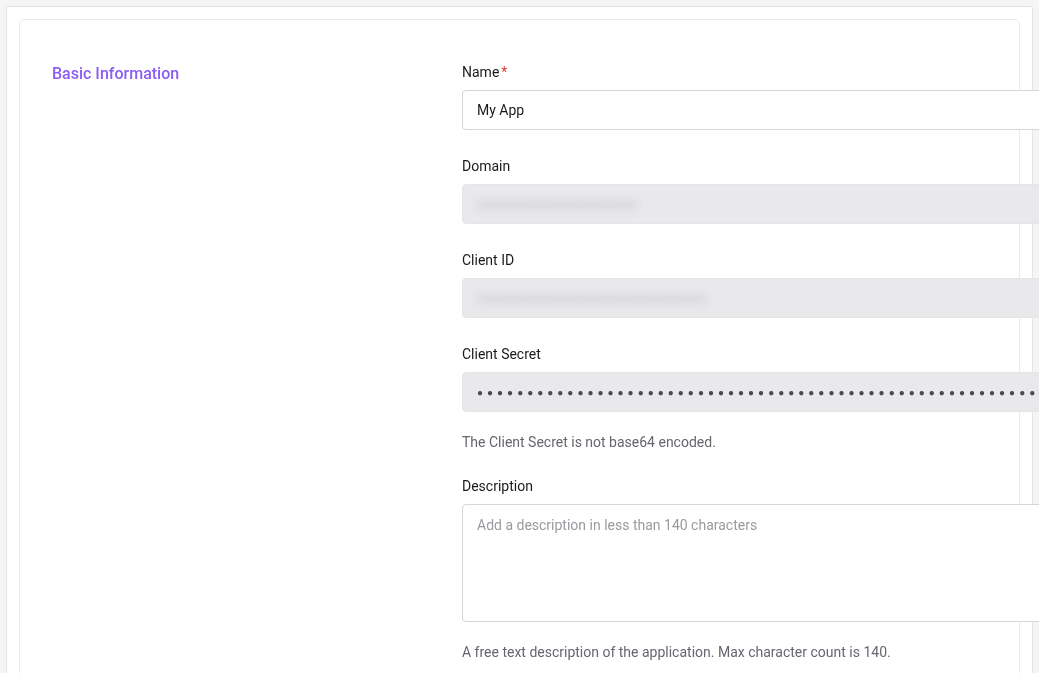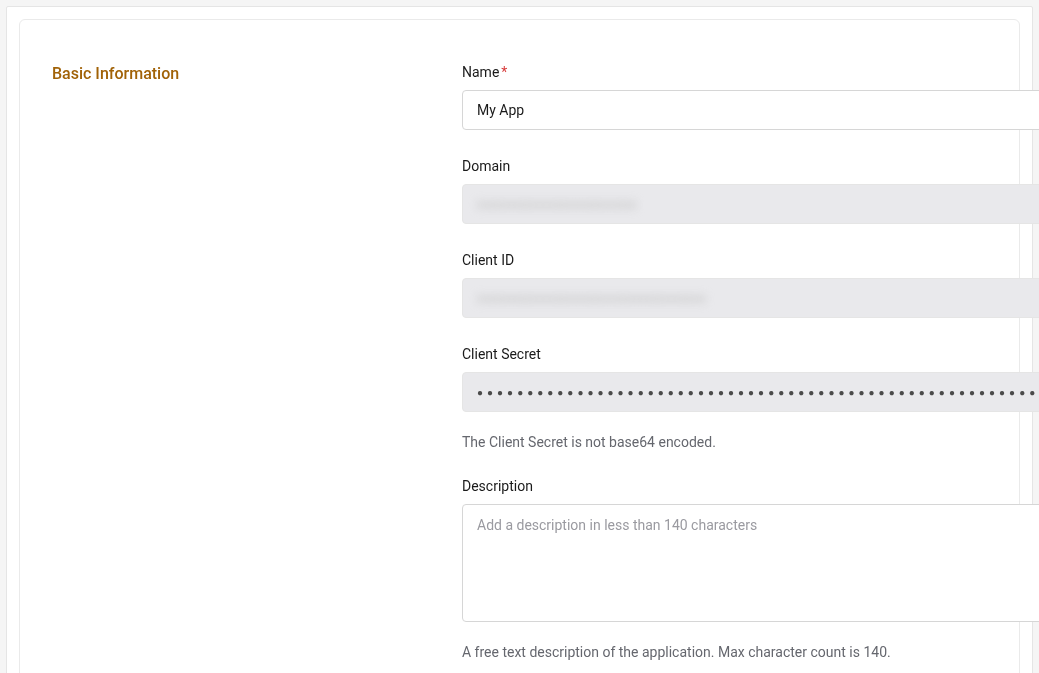--- a/index.html
+++ b/index.html
@@ -23,21 +23,21 @@
     display: flex;
     gap: 40px;
     min-height: 640px;
   }
   .left-col {
     flex: 0 0 370px;
   }
   .section-title {
     font-size: 16px;
     font-weight: 500;
-    color: #a16207;
+    color: #8b5cf6;
   }
   .right-col {
     flex: 1;
     display: flex;
     flex-direction: column;
     gap: 28px;
   }
   .field {
     display: flex;
     flex-direction: column;

